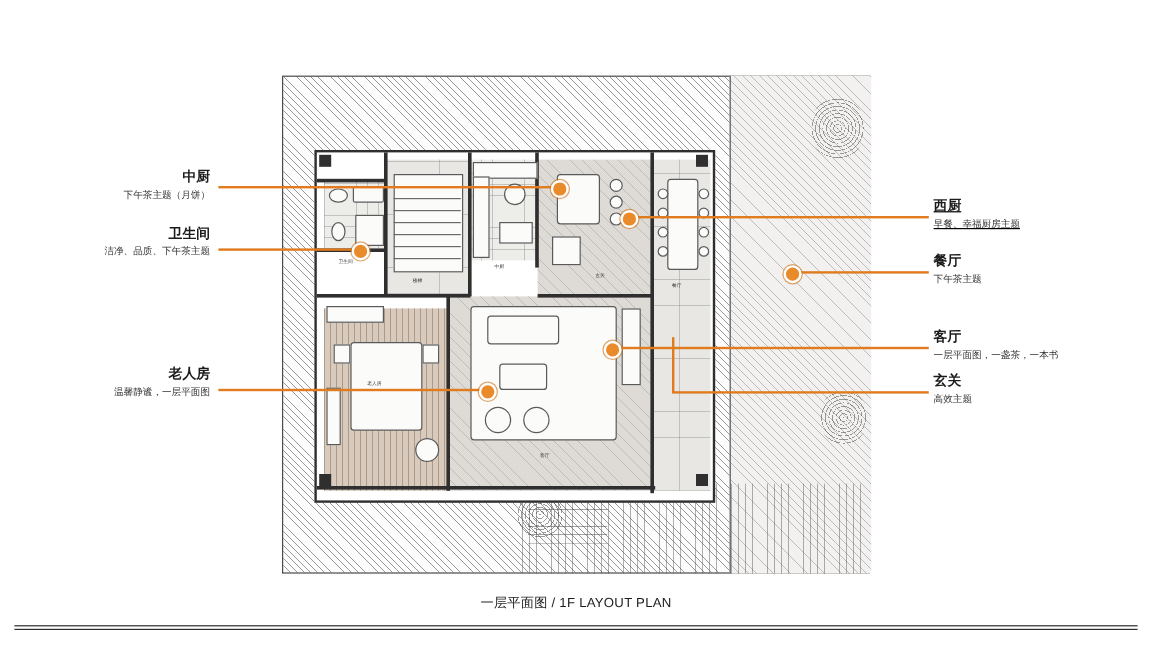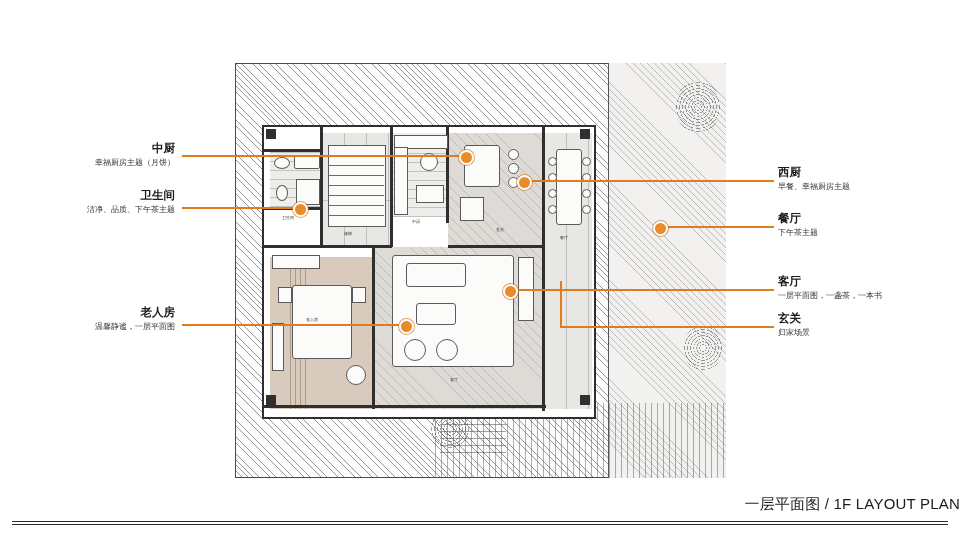--- a/index.html
+++ b/index.html
@@ -86,22 +86,22 @@
   .leader{position:absolute;height:1.5px;background:#e07b1e;}
   .leader.v{width:1.5px;height:auto;background:#e07b1e;}
   .dot{
     position:absolute;width:11px;height:11px;border-radius:50%;
     background:#e98a2b;border:2px solid #ffffff;
     box-shadow:0 0 0 1px rgba(200,110,20,.6);
   }
 
   
   .plan-caption{
-    position:absolute;left:0;right:0;top:472px;text-align:right;
-    font-size:15px;color:#1c1c1c;letter-spacing:.2px;
+    position:absolute;left:0;right:0;top:472px;text-align:center;
+    font-size:11px;color:#1c1c1c;letter-spacing:.2px;
   }
   .rule{position:absolute;left:12px;right:12px;top:498px;height:1px;background:#2b2b2b;}
   .rule2{position:absolute;left:12px;right:12px;top:501px;height:1px;background:#2b2b2b;}
   .brand{
     position:absolute;left:0;right:0;top:521px;text-align:center;
     font-size:8.5px;letter-spacing:1.1px;color:#2b2b2b;
   }
 </style>
 </head>
 <body>
@@ -201,40 +201,40 @@
       <div class="furn round" style="left:140px;top:212px;width:20px;height:20px;"></div>
       <div class="furn round" style="left:172px;top:212px;width:20px;height:20px;"></div>
       <div class="furn" style="left:254px;top:130px;width:14px;height:62px;"></div>
       <span class="lbl" style="left:186px;top:250px;">客厅</span>
 
     </div>
   </div>
 
   <div class="callout left" style="left:55px;top:119px;width:120px;">
     <div class="title">中厨</div>
-    <div class="sub">幸福厨房主题（月饼）</div>
+    <div class="sub">下午茶主题（月饼）</div>
   </div>
   <div class="leader" style="left:182px;top:132px;width:282px;"></div>
   <div class="dot" style="left:459px;top:127px;"></div>
 
   <div class="callout left" style="left:48px;top:166px;width:127px;">
     <div class="title">卫生间</div>
     <div class="sub">洁净、品质、下午茶主题</div>
   </div>
   <div class="leader" style="left:182px;top:184px;width:116px;"></div>
   <div class="dot" style="left:293px;top:179px;"></div>
 
   <div class="callout left" style="left:38px;top:283px;width:137px;">
     <div class="title">老人房</div>
     <div class="sub">温馨静谧，一层平面图</div>
   </div>
   <div class="leader" style="left:182px;top:301px;width:222px;"></div>
   <div class="dot" style="left:399px;top:296px;"></div>
 
-  <div class="callout right" style="left:778px;top:143px;width:160px;">
+  <div class="callout right" style="left:778px;top:143px;width:160px;text-decoration:underline;">
     <div class="title">西厨</div>
     <div class="sub">早餐、幸福厨房主题</div>
   </div>
   <div class="leader" style="left:524px;top:157px;width:250px;"></div>
   <div class="dot" style="left:517px;top:152px;"></div>
 
   <div class="callout right" style="left:778px;top:189px;width:160px;">
     <div class="title">餐厅</div>
     <div class="sub">下午茶主题</div>
   </div>
@@ -243,21 +243,21 @@
 
   <div class="callout right" style="left:778px;top:252px;width:175px;">
     <div class="title">客厅</div>
     <div class="sub">一层平面图，一盏茶，一本书</div>
   </div>
   <div class="leader" style="left:510px;top:266px;width:264px;"></div>
   <div class="dot" style="left:503px;top:261px;"></div>
 
   <div class="callout right" style="left:778px;top:289px;width:160px;">
     <div class="title">玄关</div>
-    <div class="sub">归家场景</div>
+    <div class="sub">高效主题</div>
   </div>
   <div class="leader" style="left:560px;top:303px;width:214px;"></div>
   <div class="leader v" style="left:560px;top:258px;height:46px;"></div>
 
   <div class="plan-caption">一层平面图 / 1F LAYOUT PLAN</div>
   <div class="rule"></div>
   <div class="rule2"></div>
 
 </div>
 

